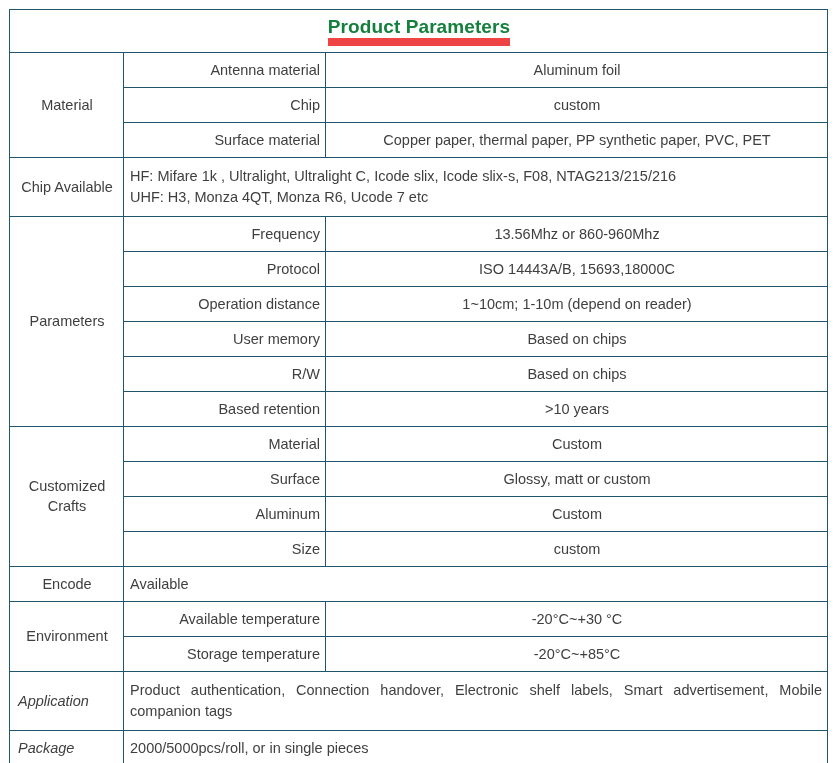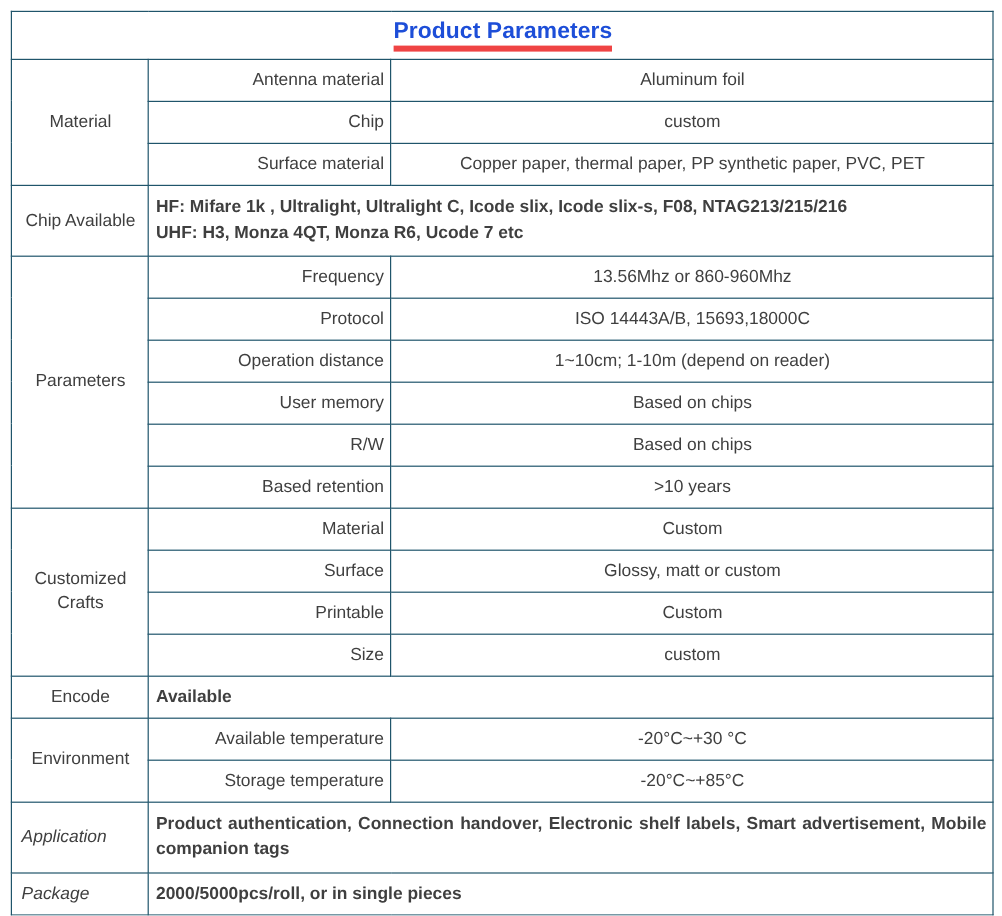--- a/index.html
+++ b/index.html
@@ -47,25 +47,25 @@
   }
 
   
   td.title-cell {
     text-align: center;
     padding: 7px 4px 9px 4px;
     height: 24px;
   }
   .title-text {
     display: inline-block;
-    color: #1d4ed8;
+    color: #15803d;
     font-size: 19px;
     font-weight: bold;
     letter-spacing: 0.1px;
-    border-bottom: 5px solid #ef4444;
+    border-bottom: 8px solid #ef4444;
     padding-bottom: 0px;
     line-height: 1.15;
   }
 
   
   td.group-label {
     text-align: center;
     vertical-align: middle;
     padding-left: 4px;
     padding-right: 4px;
@@ -85,21 +85,20 @@
   
   td.value-cell {
     text-align: center;
     vertical-align: middle;
   }
 
   
   td.wide-cell {
     text-align: left;
     vertical-align: middle;
-    font-weight: bold;
   }
   td.wide-cell.justified {
     text-align: justify;
     text-align-last: left;
   }
   td.wide-cell .line {
     display: block;
   }
 
   
@@ -178,21 +177,21 @@
       <tr class="r-std">
         <td class="group-label" rowspan="4">Customized Crafts</td>
         <td class="key-cell">Material</td>
         <td class="value-cell">Custom</td>
       </tr>
       <tr class="r-std">
         <td class="key-cell">Surface</td>
         <td class="value-cell">Glossy, matt or custom</td>
       </tr>
       <tr class="r-std">
-        <td class="key-cell">Printable</td>
+        <td class="key-cell">Aluminum</td>
         <td class="value-cell">Custom</td>
       </tr>
       <tr class="r-std">
         <td class="key-cell">Size</td>
         <td class="value-cell">custom</td>
       </tr>
 
       <tr class="r-std">
         <td class="group-label">Encode</td>
         <td class="wide-cell" colspan="2">Available</td>

